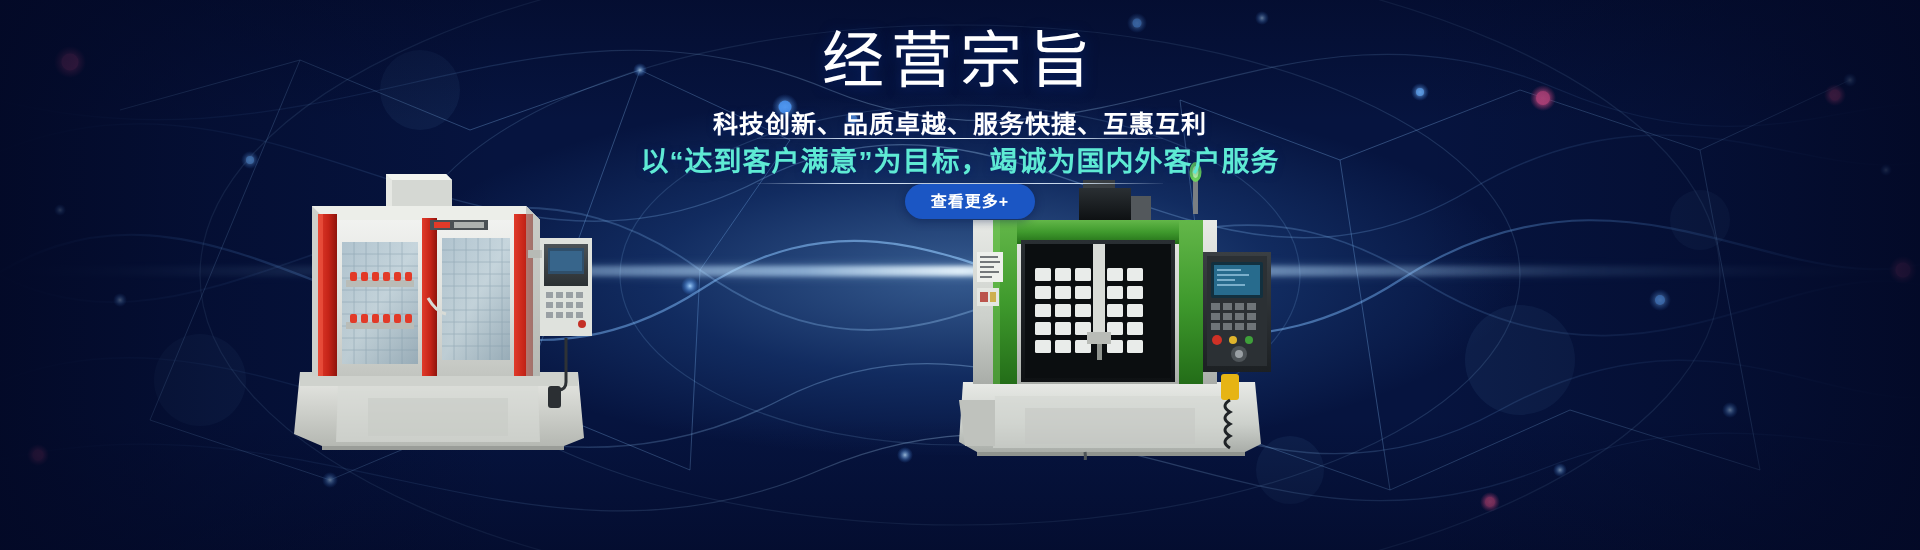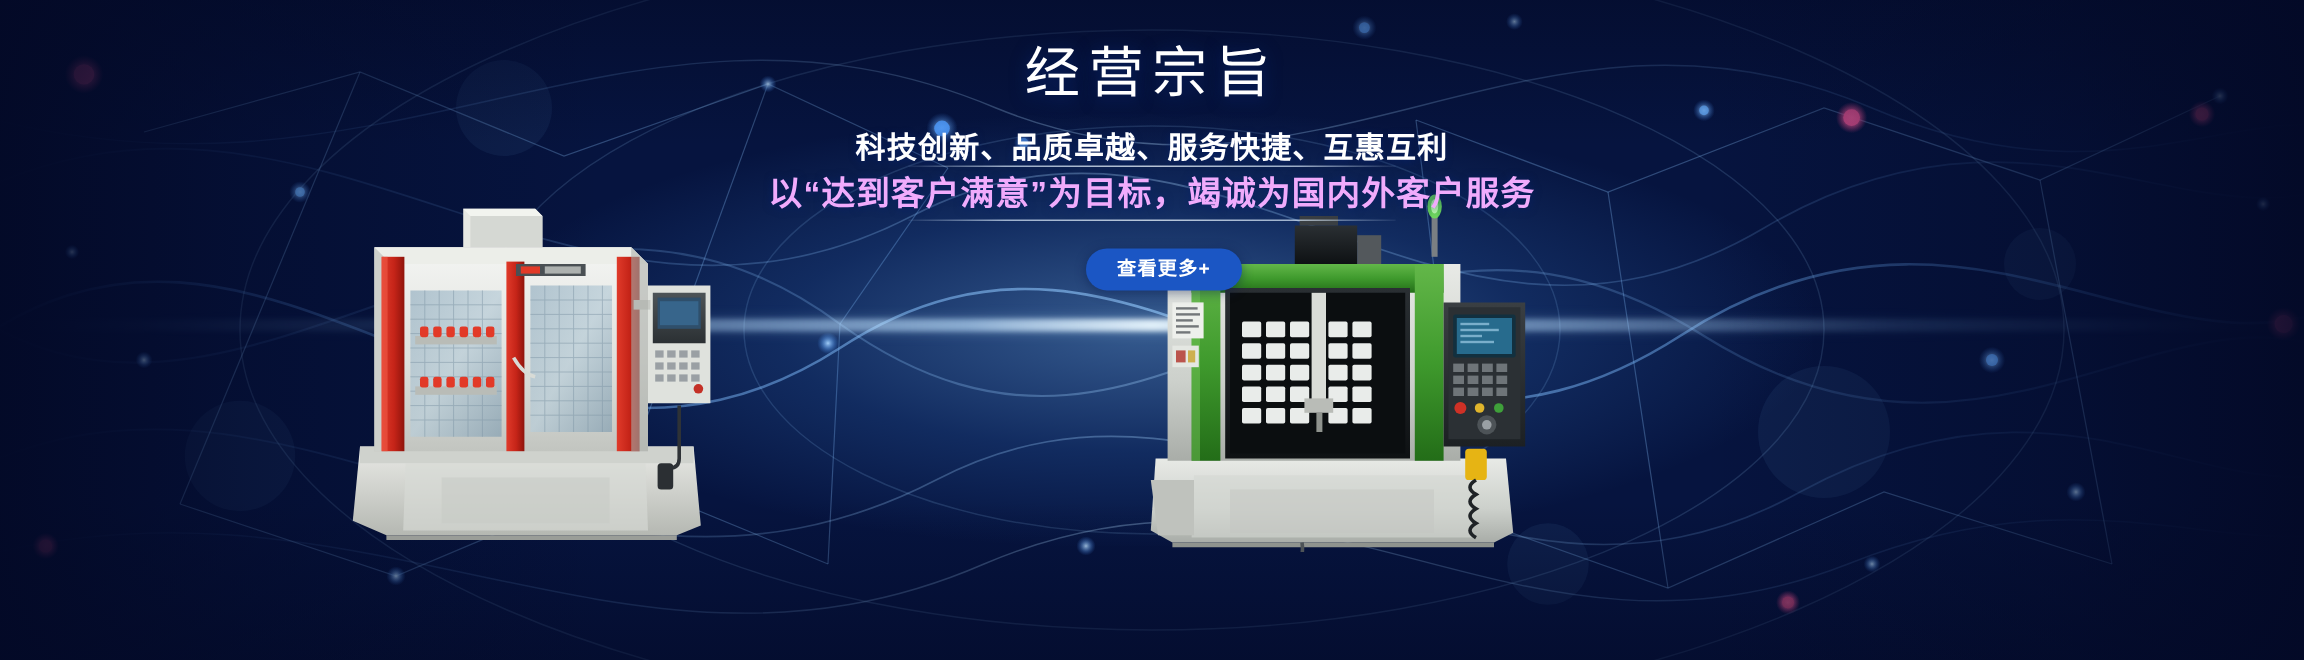--- a/index.html
+++ b/index.html
@@ -48,21 +48,21 @@
 
   
   .content{
     position:absolute;left:0;right:0;top:0;
     text-align:center;
     z-index:40;
   }
   .title{
     margin:0;padding:0;
     position:absolute;left:0;right:0;top:26px;
-    font-size:46px;line-height:70px;
+    font-size:62px;line-height:70px;
     font-weight:400;
     color:#ffffff;
     letter-spacing:7px;
     text-shadow:0 2px 14px rgba(8,40,120,0.75);
   }
   .subtitle{
     position:absolute;left:0;right:0;top:108px;
     font-size:25px;line-height:32px;
     font-weight:bold;
     color:#ffffff;
@@ -73,27 +73,27 @@
     position:absolute;left:50%;width:406px;margin-left:-203px;
     height:1px;
     background:linear-gradient(90deg, rgba(205,228,255,0.08) 0%, rgba(222,238,255,0.85) 20%, rgba(235,246,255,0.95) 50%, rgba(222,238,255,0.85) 80%, rgba(205,228,255,0.08) 100%);
   }
   .rule-top{top:138px;}
   .rule-bottom{top:183px;}
   .tagline{
     position:absolute;left:0;right:0;top:144px;
     font-size:28px;line-height:36px;
     font-weight:bold;
-    color:#f0abfc;
+    color:#5eead4;
     letter-spacing:1px;
     text-shadow:0 1px 7px rgba(6,32,105,0.8);
     text-align:center;
   }
   .cta-wrap{
-    position:absolute;left:0;right:0;top:207px;
+    position:absolute;left:0;right:0;top:184px;
     text-align:center;
     padding-left:20px;
   }
   .cta{
     display:inline-block;
     padding:0 26px;
     height:35px;line-height:35px;
     font-size:16px;
     font-weight:bold;
     color:#ffffff;

